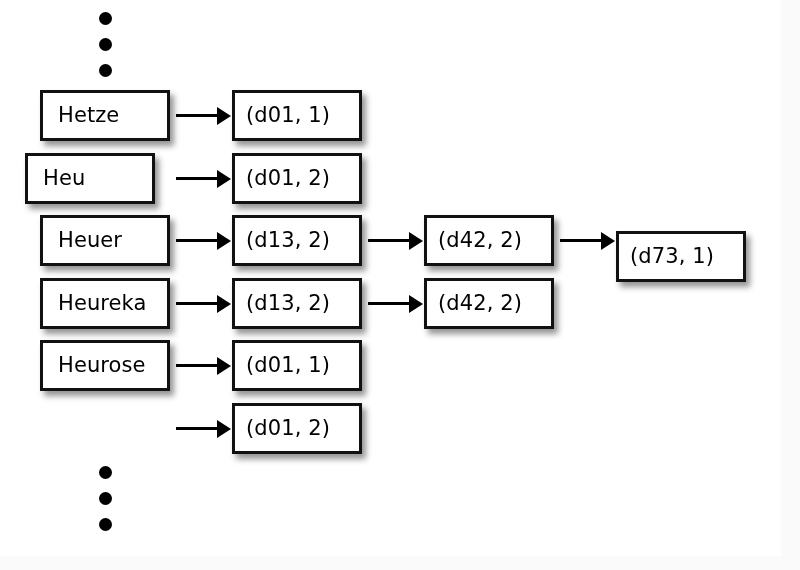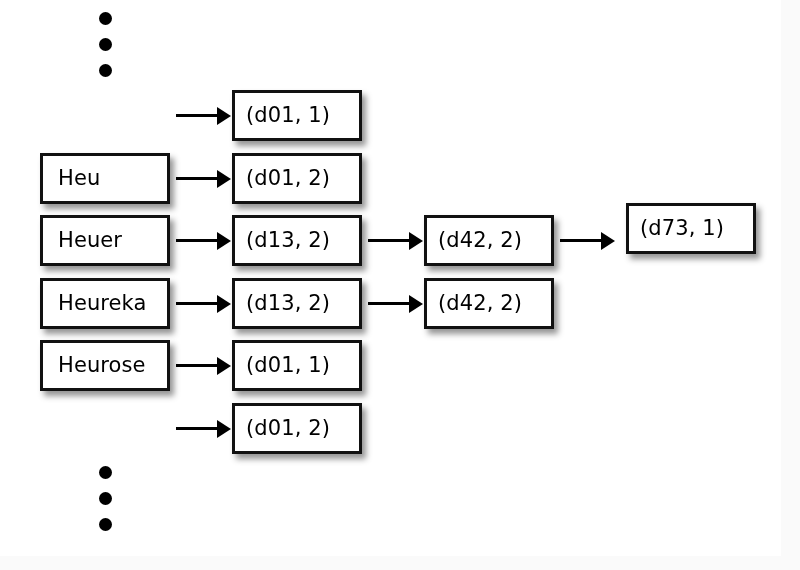--- a/index.html
+++ b/index.html
@@ -82,21 +82,22 @@
 <body>
 
 <div id="canvas"></div>
 
 <div id="stage">
 
   <div class="dot" style="left:99px; top:12px;"></div>
   <div class="dot" style="left:99px; top:38px;"></div>
   <div class="dot" style="left:99px; top:64px;"></div>
 
-  <div class="node term" style="left:40px;  top:153px;">Heu</div>
+  <div class="node term" style="left:40px;  top:90px;">Hetze</div>
+  <div class="node term" style="left:25px;  top:153px;">Heu</div>
   <div class="node term" style="left:40px;  top:278px;">Heureka</div>
   <div class="node term" style="left:40px;  top:215px;">Heuer</div>
   <div class="node term" style="left:40px;  top:340px;">Heurose</div>
 
   <div class="arrow" style="left:176px; top:114px; width:42px;"></div>
   <div class="arrow" style="left:176px; top:177px; width:42px;"></div>
   <div class="arrow" style="left:176px; top:239px; width:42px;"></div>
   <div class="arrow" style="left:176px; top:302px; width:42px;"></div>
   <div class="arrow" style="left:176px; top:364px; width:42px;"></div>
   <div class="arrow" style="left:176px; top:427px; width:42px;"></div>
@@ -109,19 +110,19 @@
   <div class="node post" style="left:232px; top:403px;">(d01, 2)</div>
 
   <div class="arrow" style="left:368px; top:239px; width:42px;"></div>
   <div class="arrow" style="left:368px; top:302px; width:42px;"></div>
 
   <div class="node post" style="left:424px; top:215px;">(d42, 2)</div>
   <div class="node post" style="left:424px; top:278px;">(d42, 2)</div>
 
   <div class="arrow" style="left:560px; top:239px; width:42px;"></div>
 
-  <div class="node post" style="left:616px; top:203px;margin-left:10px;">(d73, 1)</div>
+  <div class="node post" style="left:616px; top:231px;">(d73, 1)</div>
 
   <div class="dot" style="left:99px; top:466px;"></div>
   <div class="dot" style="left:99px; top:492px;"></div>
   <div class="dot" style="left:99px; top:518px;"></div>
 
 </div>
 
 </body></html>

